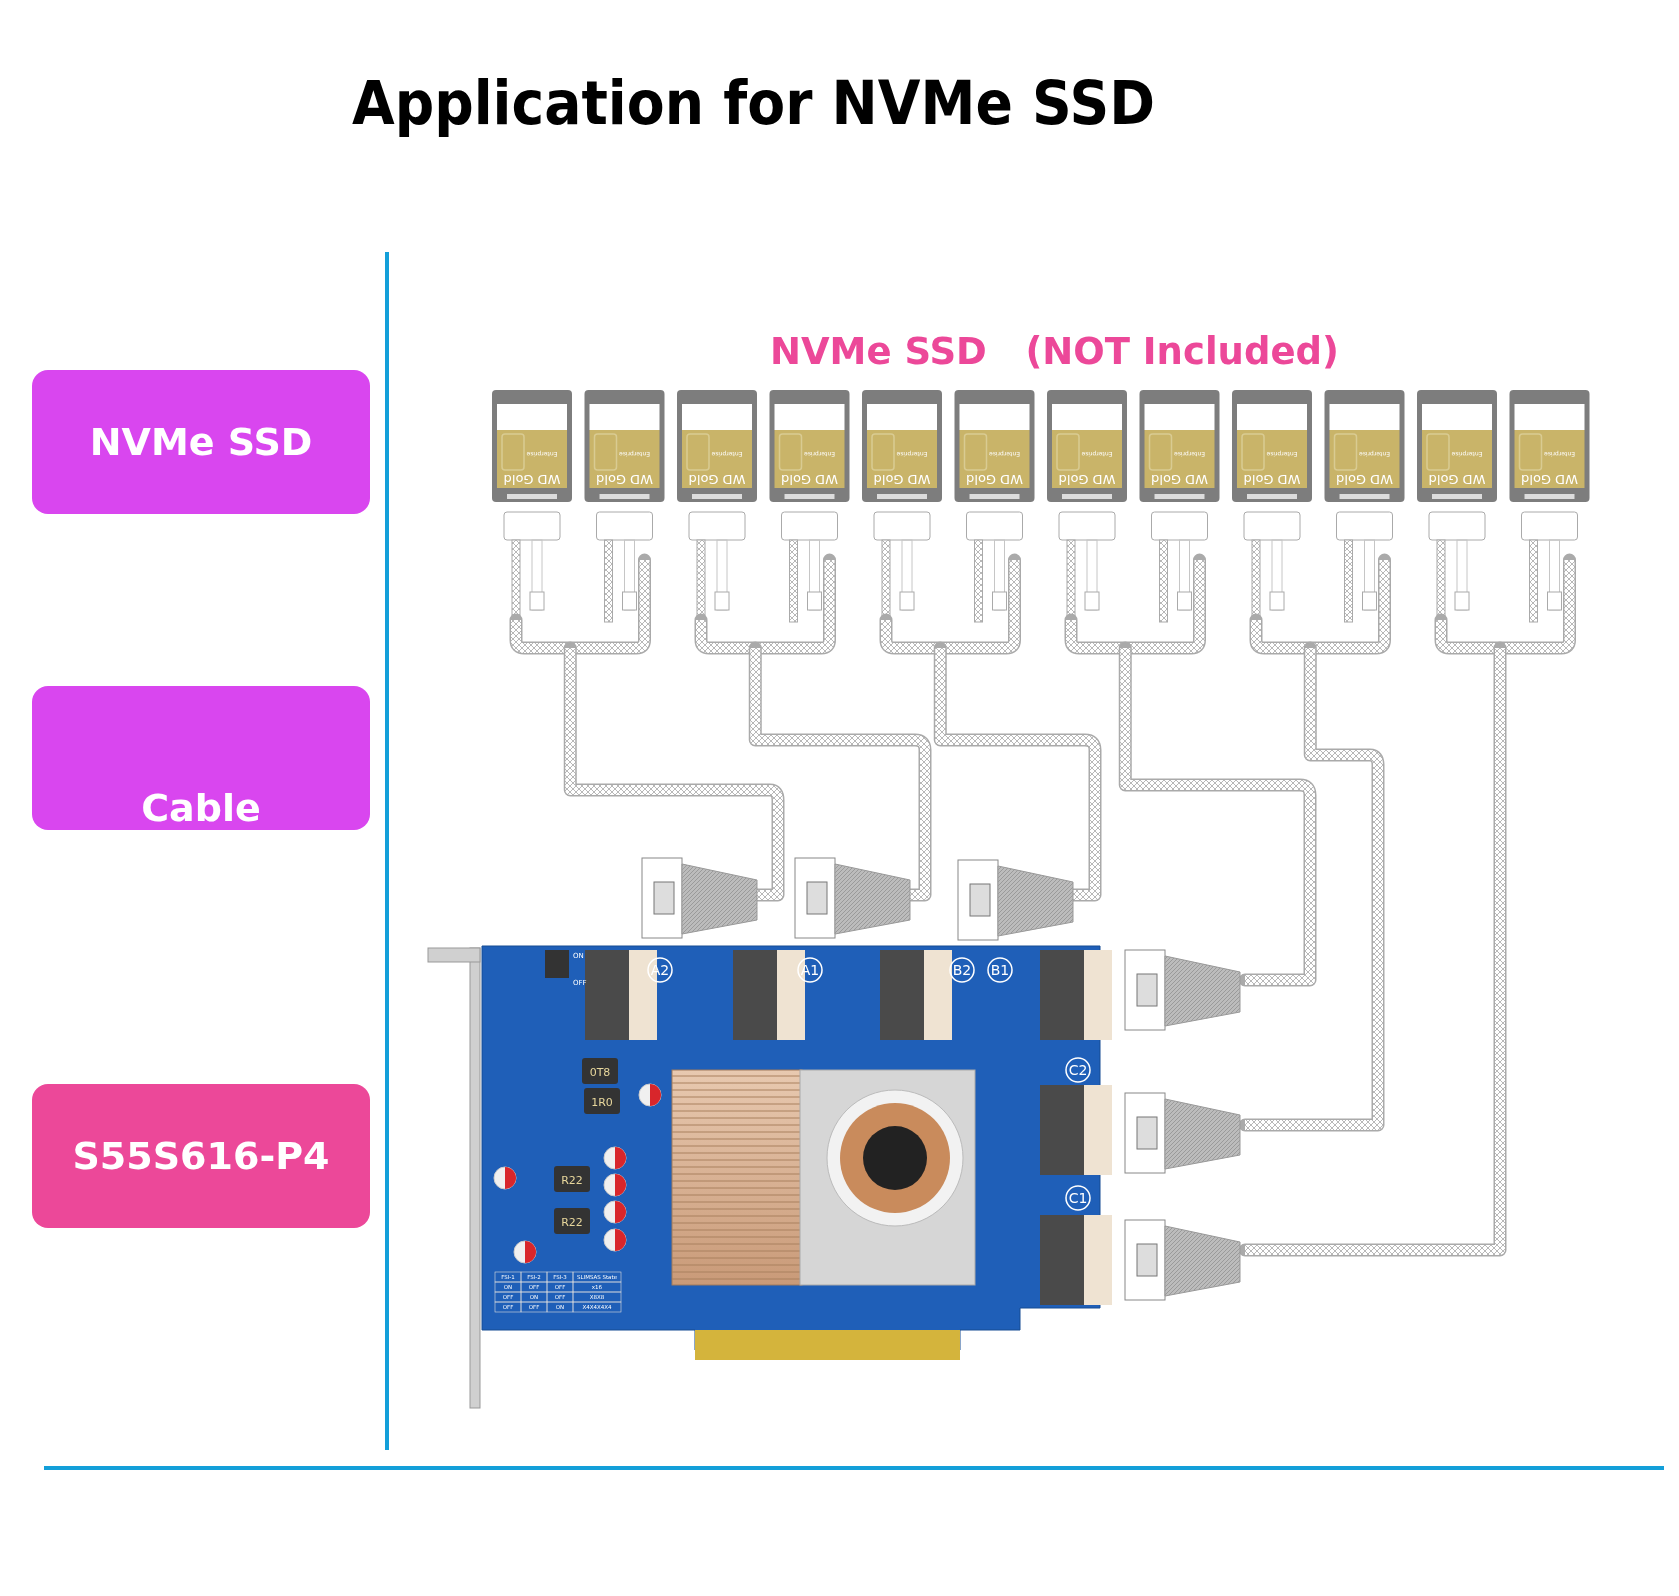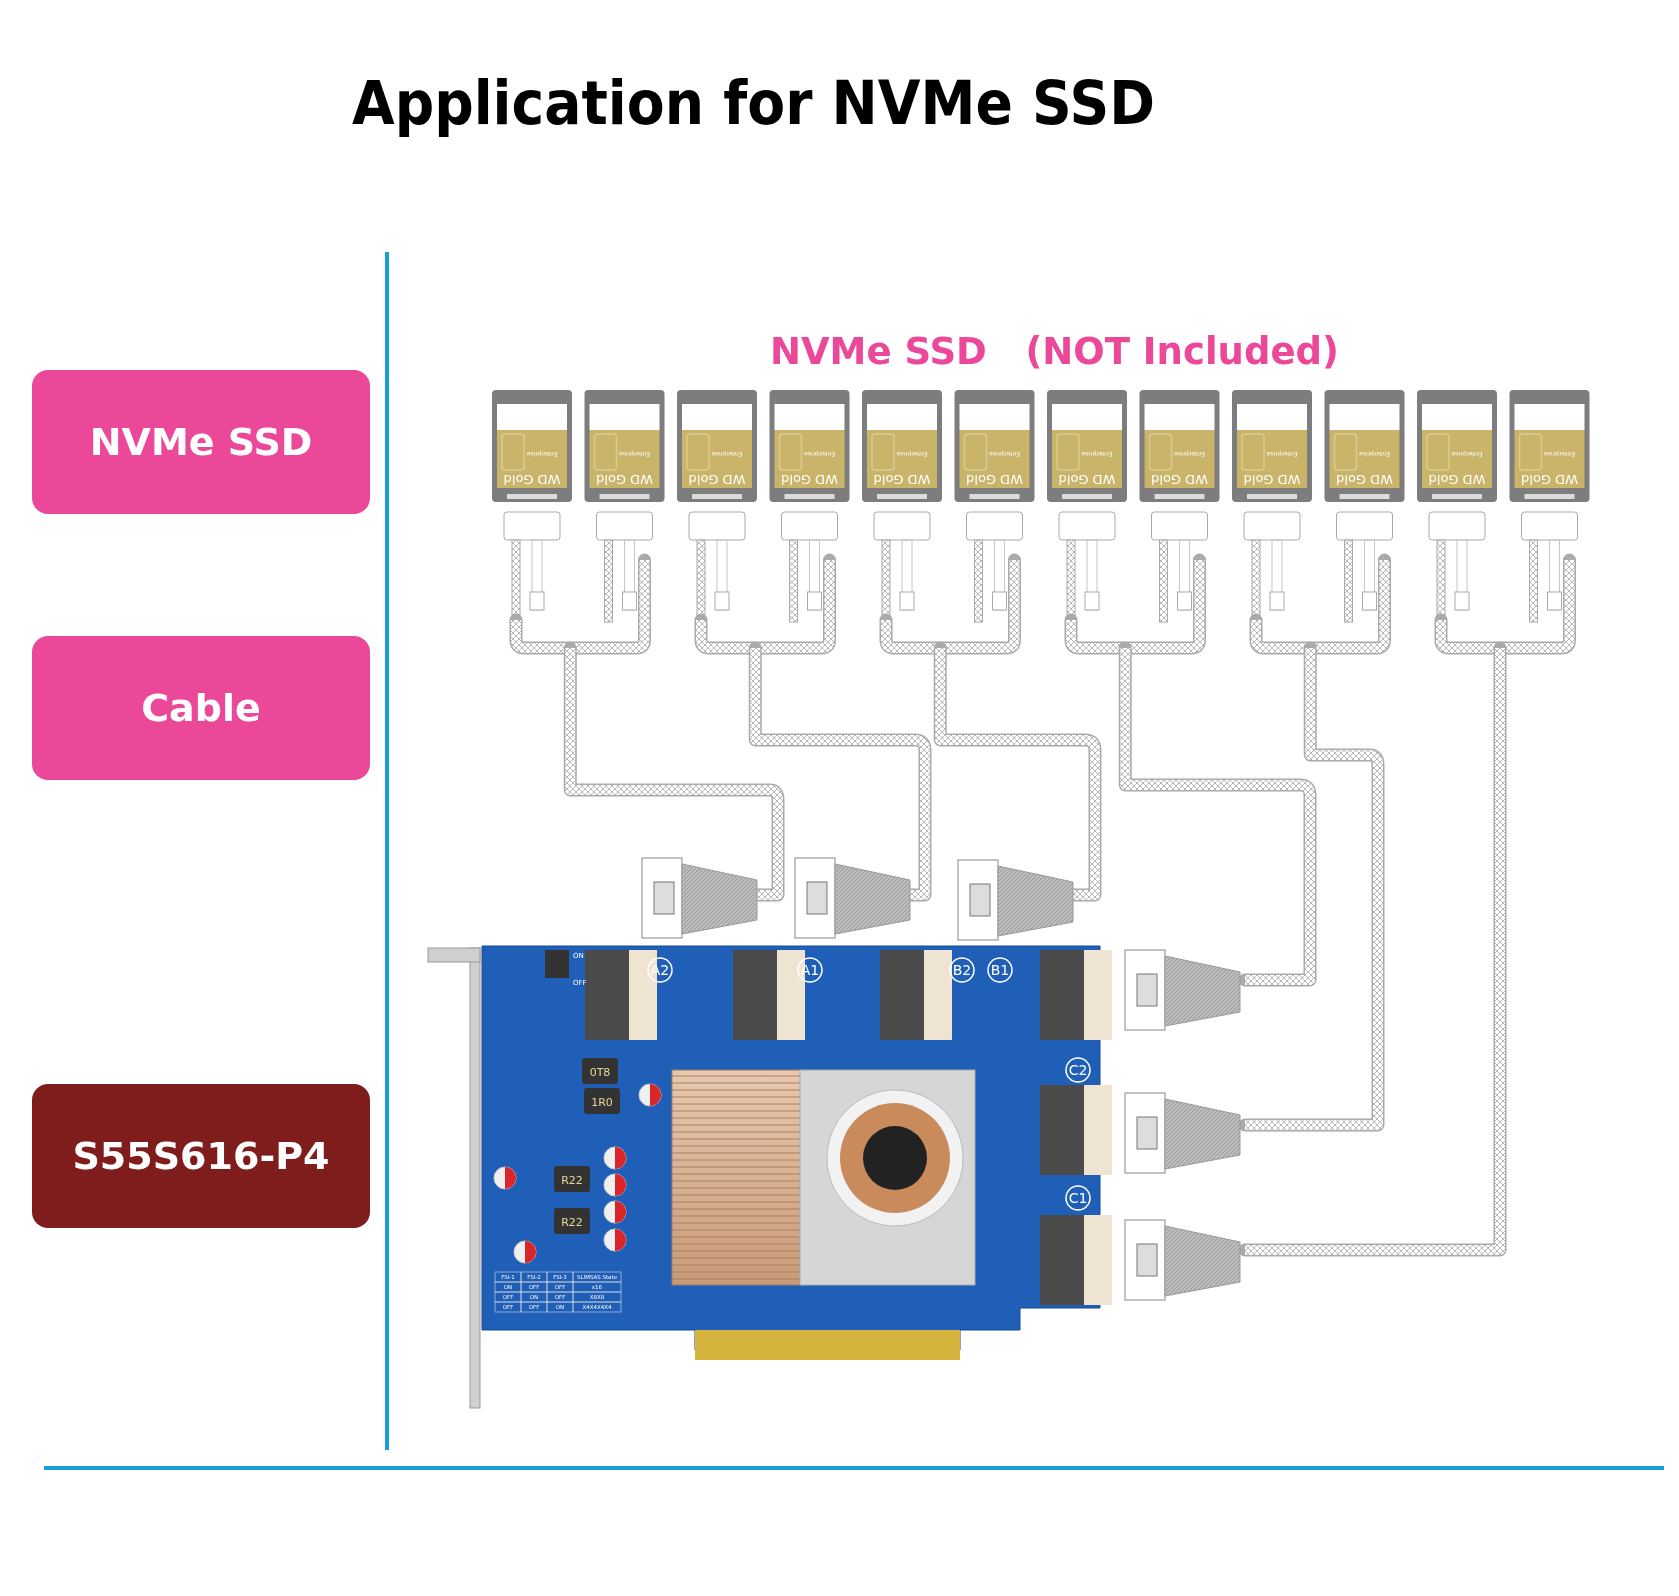--- a/index.html
+++ b/index.html
@@ -7,38 +7,38 @@
          font-family:"DejaVu Sans", sans-serif; }
   .title { position:absolute; left:0; top:68px; width:1526px; text-align:center;
            font-family:"DejaVu Sans", sans-serif; font-weight:bold; font-size:60px;
            color:#000; letter-spacing:0px; }
   .title span { display:inline-block; transform:scaleX(0.92); margin-left:-20px; }
   .vline { position:absolute; left:385px; top:252px; width:4px; height:1198px; background:#139fd9; }
   .hline { position:absolute; left:44px; top:1466px; width:1620px; height:4px; background:#139fd9; }
   .side-btn { position:absolute; left:32px; width:338px; height:144px; border-radius:16px;
               display:flex; align-items:center; justify-content:center; color:#fff;
               font-family:"DejaVu Sans", sans-serif; font-weight:bold; font-size:38px; cursor:pointer; }
-  .side-btn.gray { background:#ec4899; }
-  .side-btn.blue { background:#7f1d1d; }
+  .side-btn.gray { background:#d946ef; }
+  .side-btn.blue { background:#ec4899; }
   .ssd-title { position:absolute; left:770px; top:330px; color:#ec4899; font-weight:bold;
                font-size:37px; font-family:"DejaVu Sans", sans-serif; white-space:pre; }
   #diagram { position:absolute; left:0; top:0; }
 </style>
 </head>
 <body>
 
 <div class="title"><span>Application for NVMe SSD</span></div>
 
 <div class="vline"></div>
 <div class="hline"></div>
 
 <div class="side-btn gray" style="top:370px;">
   <span>NVMe SSD</span>
 </div>
-<div class="side-btn gray" style="top:636px;">
+<div class="side-btn gray" style="top:686px;align-items:flex-end;">
   <span>Cable</span>
 </div>
 <div class="side-btn blue" style="top:1084px;">
   <span>S55S616-P4</span>
 </div>
 
 <div class="ssd-title">NVMe SSD   (NOT Included)</div>
 
 <svg id="diagram" width="1679" height="1596">
   <defs>

